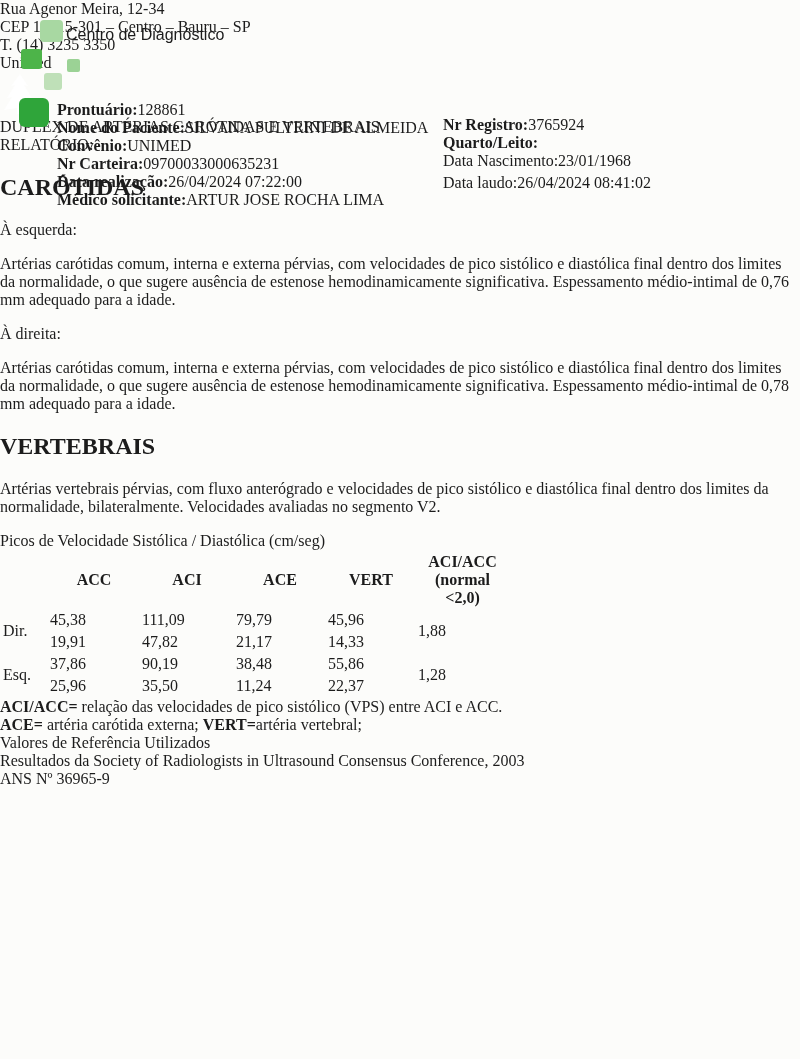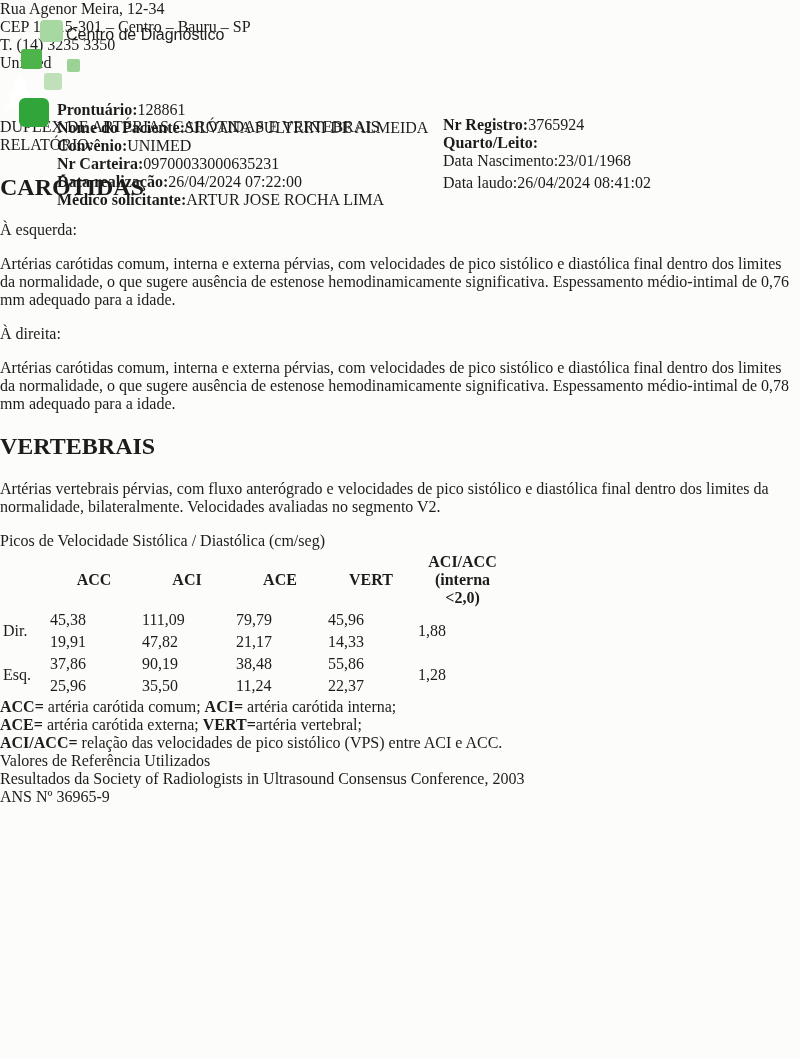--- a/index.html
+++ b/index.html
@@ -165,21 +165,21 @@
       </colgroup>
       <tbody>
           <tr>
         <th></th>
         <th>ACC</th>
         <th>ACI</th>
         <th>ACE</th>
         <th>VERT</th>
         <th>
           <div>ACI/ACC</div>
-          <div class="ratio-sub">(interna</div>
+          <div class="ratio-sub">(normal</div>
           <div class="ratio-sub">&lt;2,0)</div>
         </th>
       </tr>
       <tr>
         <td class="rowlabel" rowspan="2">Dir.</td>
         <td>45,38</td>
         <td>111,09</td>
         <td>79,79</td>
         <td>45,96</td>
         <td class="ratio-top" rowspan="2">1,88</td>
@@ -202,23 +202,22 @@
         <td>25,96</td>
         <td>35,50</td>
         <td>11,24</td>
         <td>22,37</td>
       </tr>
     </tbody>
       </table>
   </div>
 
   <div class="footnotes">
-    <div><b>ACC=</b><span> artéria carótida comum; </span><b>ACI=</b><span> artéria carótida interna;</span></div>
+    <div><b>ACI/ACC=</b><span> relação das velocidades de pico sistólico (VPS) entre ACI e ACC.</span><b></b><span></span></div>
     <div><b>ACE=</b><span> artéria carótida externa; </span><b>VERT=</b><span>artéria vertebral;</span></div>
-    <div><b>ACI/ACC=</b><span> relação das velocidades de pico sistólico (VPS) entre ACI e ACC.</span><b></b><span></span></div>
   </div>
 
   <div class="ref-head">Valores de Referência Utilizados</div>
   <div class="ref-box">Resultados da Society of Radiologists in Ultrasound Consensus Conference, 2003</div>
 
   <div class="ans">
     <div class="inner">ANS Nº 36965-9</div>
   </div>
 
 </div>

